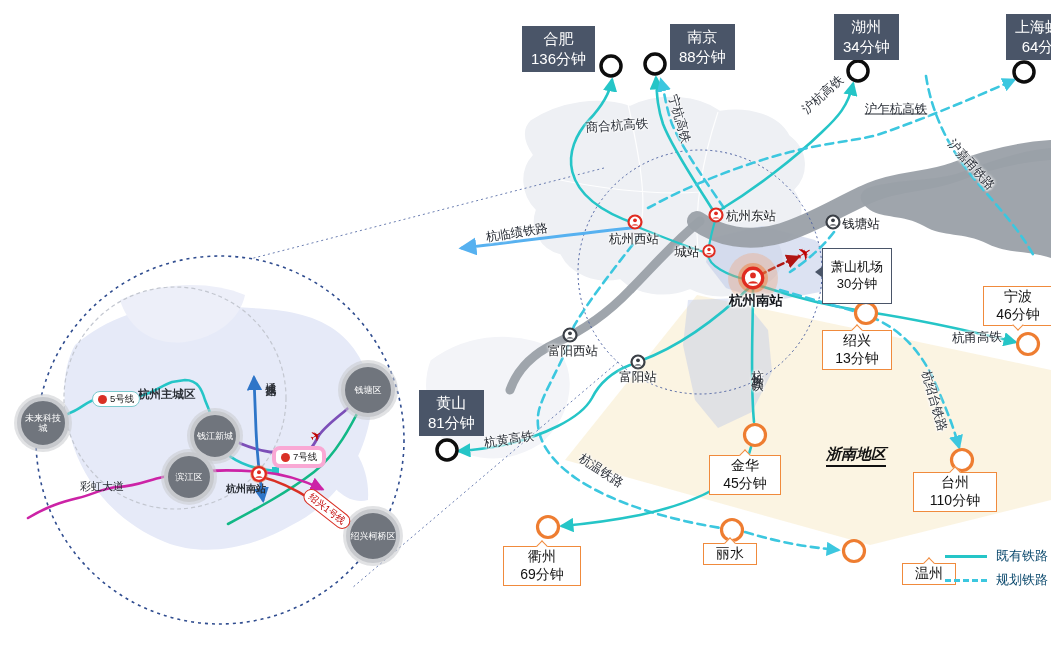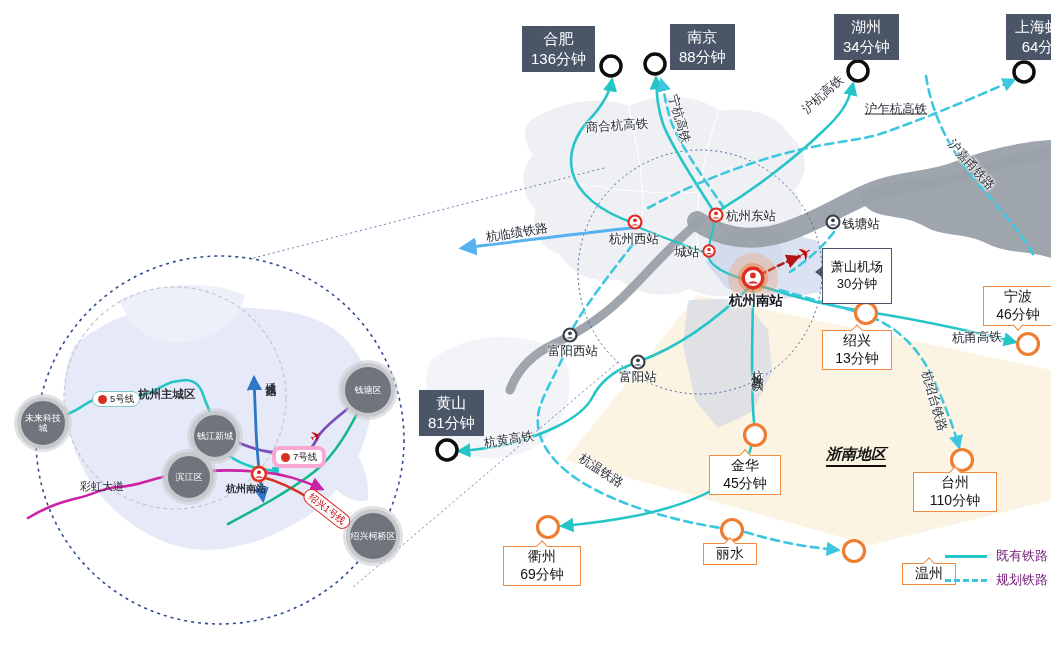--- a/index.html
+++ b/index.html
@@ -37,21 +37,21 @@
   .vtext{writing-mode:vertical-rl;text-orientation:upright;letter-spacing:2px;}
   .region-label{position:absolute;font-size:15px;font-weight:bold;font-style:italic;color:#111;
                 border-bottom:2px solid #111;padding-bottom:1px;z-index:5;}
 
   
   .legend{position:absolute;left:945px;top:544px;z-index:6;}
   .legend-row{display:flex;align-items:center;gap:9px;height:24px;}
   .sw{width:42px;height:0;}
   .sw-solid{border-top:3px solid #25C5C7;}
   .sw-dash{border-top:3px dashed #3CC7DF;}
-  .legend-row span{font-size:13px;color:#701a75;}
+  .legend-row span{font-size:13px;color:#0c4a6e;}
 
   
   .node{position:absolute;border-radius:50%;background:#70757D;border:4px solid #C7C9CD;
         box-shadow:0 0 0 3px rgba(200,202,206,.55);display:flex;align-items:center;justify-content:center;
         color:#fff;font-size:9px;line-height:1.15;text-align:center;word-break:break-all;z-index:6;}
   .pill{position:absolute;display:flex;align-items:center;gap:3px;background:#fff;border-radius:8px;
         padding:0 5px;height:14px;font-size:9.5px;color:#222;white-space:nowrap;z-index:7;}
   .metro-dot{width:9px;height:9px;border-radius:50%;background:#D93025;flex:0 0 auto;}
   .inset-label{position:absolute;font-size:11px;color:#2b2f36;white-space:nowrap;z-index:6;}
   .plane{position:absolute;color:#C00000;z-index:6;line-height:1;}

